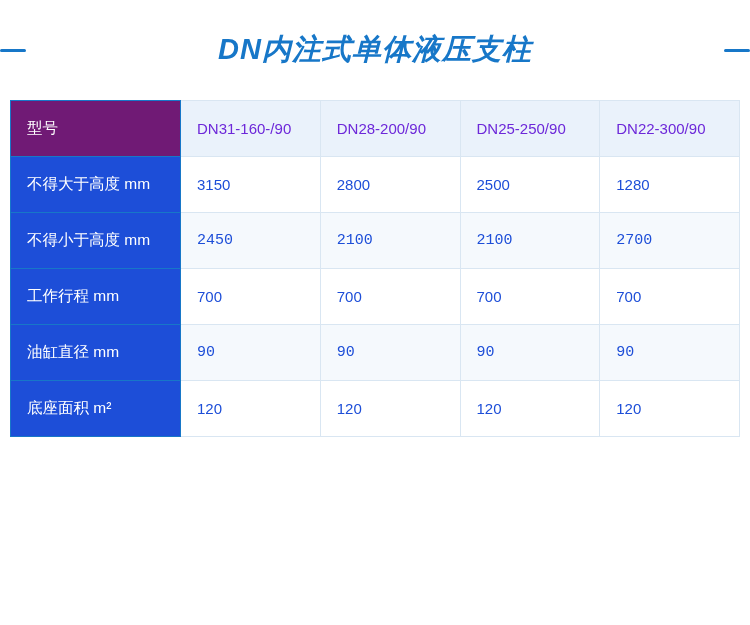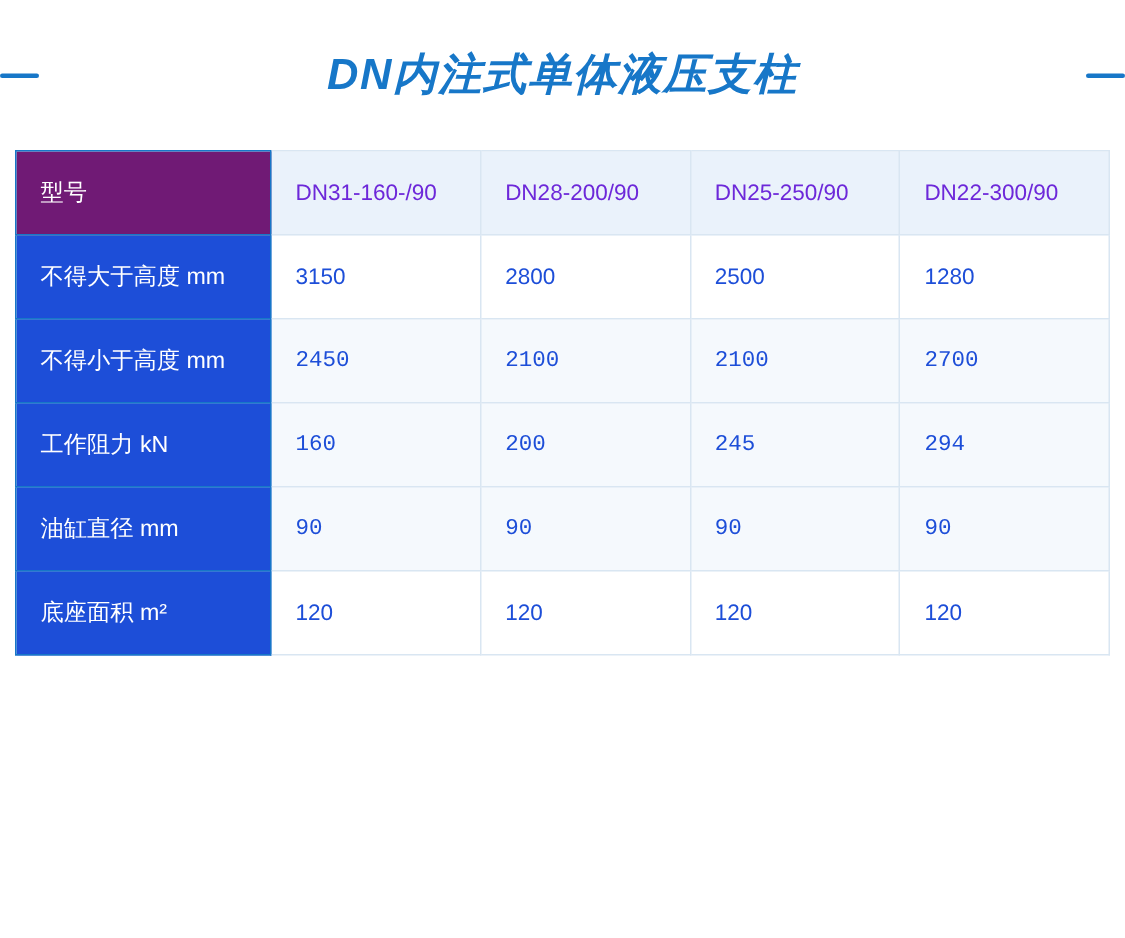--- a/index.html
+++ b/index.html
@@ -115,28 +115,28 @@
         </tr>
 
         <tr class="alt">
           <td class="head-col">不得小于高度 mm</td>
           <td class="val">2450</td>
           <td class="val">2100</td>
           <td class="val">2100</td>
           <td class="val">2700</td>
         </tr>
 
+        <tr>
+          <td class="head-col">工作行程 mm</td>
+          <td class="val">700</td>
+          <td class="val">700</td>
+          <td class="val">700</td>
+          <td class="val">700</td>
+        </tr>
 
-        <tr class="alt">
-          <td class="head-col">工作阻力 kN</td>
-          <td class="val">160</td>
-          <td class="val">200</td>
-          <td class="val">245</td>
-          <td class="val">294</td>
-        </tr>
 
 
         <tr class="alt">
           <td class="head-col">油缸直径 mm</td>
           <td class="val">90</td>
           <td class="val">90</td>
           <td class="val">90</td>
           <td class="val">90</td>
         </tr>
 

